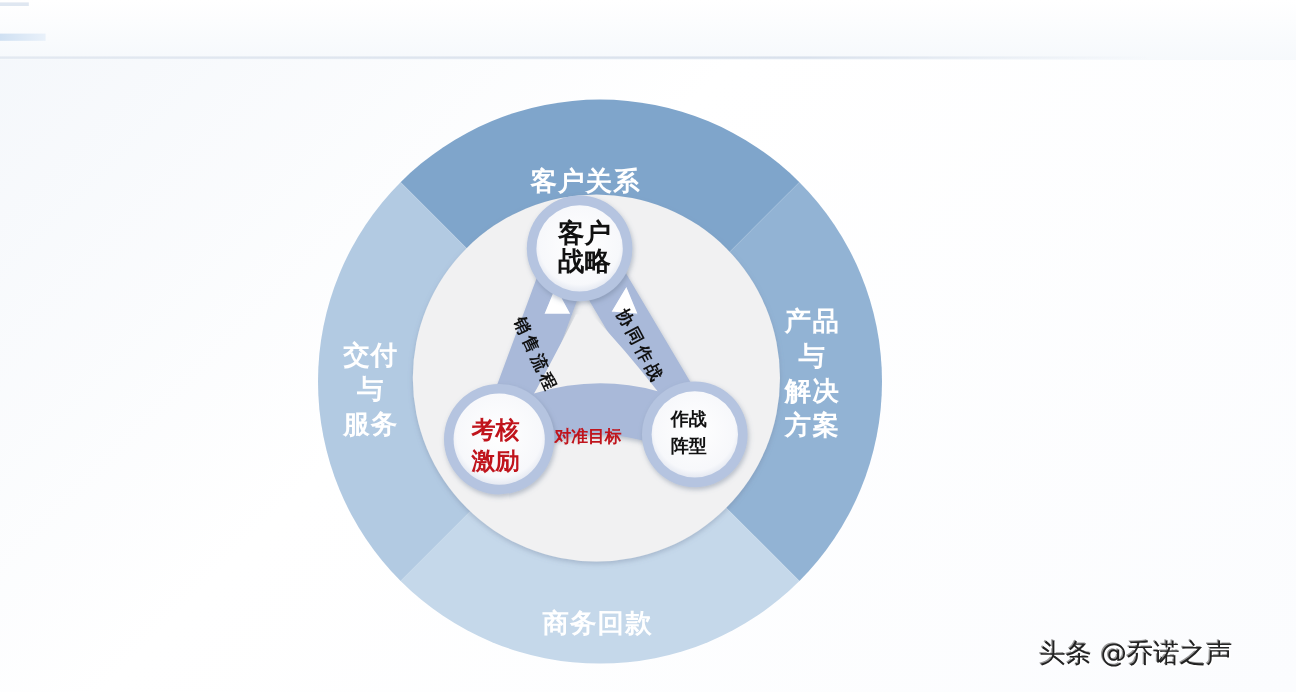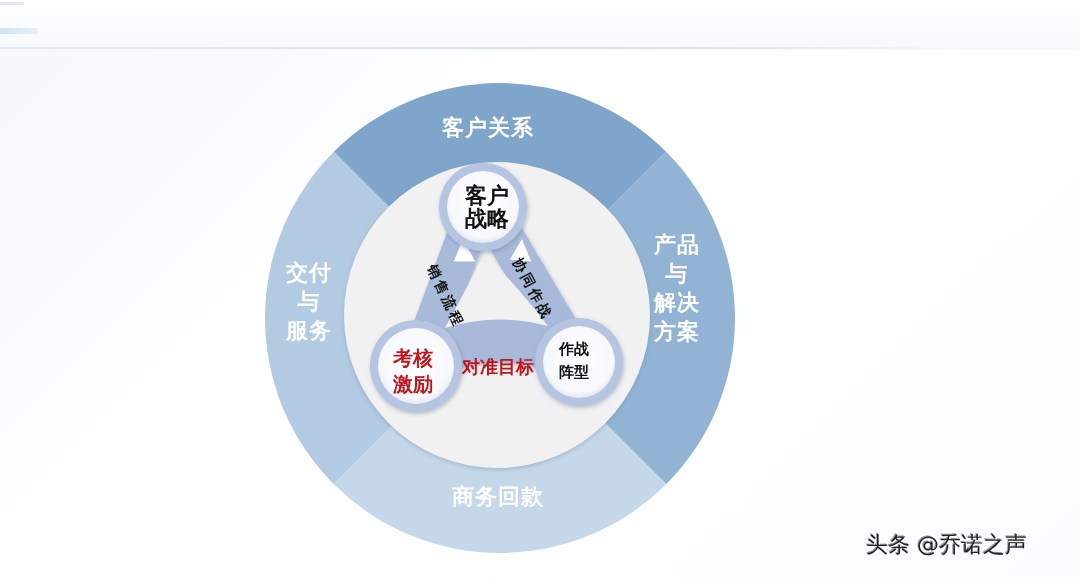--- a/index.html
+++ b/index.html
@@ -29,33 +29,33 @@
   }
   .logo { position: absolute; left: 968px; top: 12px; width: 100px; height: 38px; }
   .logo-cn { position: absolute; left: 37px; top: 0px; font-size: 19px; color: #2a78c2; letter-spacing: 6px; white-space: nowrap; }
   .logo-en { position: absolute; left: 37px; top: 25px; font-size: 9px; color: #2a78c2; letter-spacing: 0.5px; white-space: nowrap; }
   .logo svg { position: absolute; left: 0; top: 2px; }
 
   .diagram { position: absolute; left: 0; top: 0; width: 1080px; height: 577px; }
 
   .seg-label {
     position: absolute; color: #ffffff; font-weight: bold; font-size: 22px;
-    line-height: 27px; text-align: center; white-space: pre; letter-spacing: 1px;
+    line-height: 27px; text-align: center; white-space: pre; letter-spacing: 1px; margin-top: 24px;
   }
   .node-text {
     position: absolute; font-weight: bold; font-size: 22px; line-height: 23px;
     text-align: center; white-space: pre; color: #111111;
   }
   .node-text.red { color: #c0141c; font-size: 20px; line-height: 26px; text-align: right; }
   .arrow-label {
     position: absolute; font-weight: bold; font-size: 14px; color: #111;
     white-space: pre; line-height: 16px;
   }
   .align-label {
-    position: absolute; font-weight: bold; font-size: 18px; color: #c0141c; white-space: nowrap;
+    position: absolute; font-weight: bold; font-size: 14px; color: #c0141c; white-space: nowrap;
   }
   .watermark {
     position: absolute; left: 866px; top: 530px; font-size: 22px; color: #222;
     white-space: nowrap; text-shadow: 1px 1px 0 #fff, -1px -1px 0 #999;
   }
 </style>
 </head>
 <body>
 
 <div class="header">

